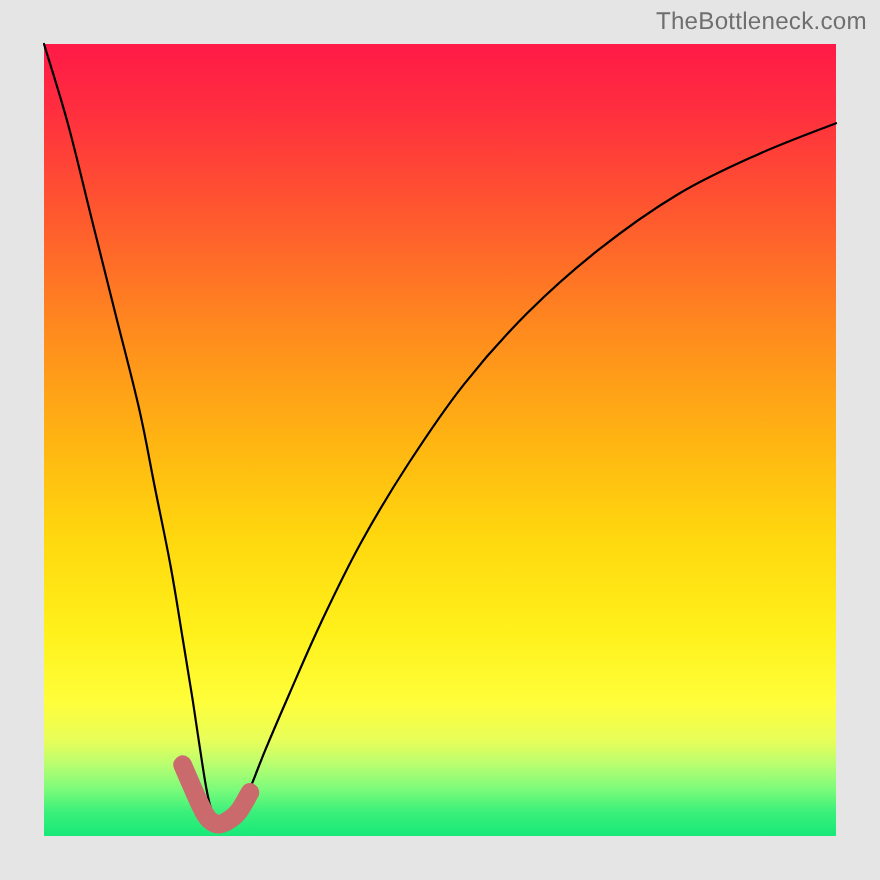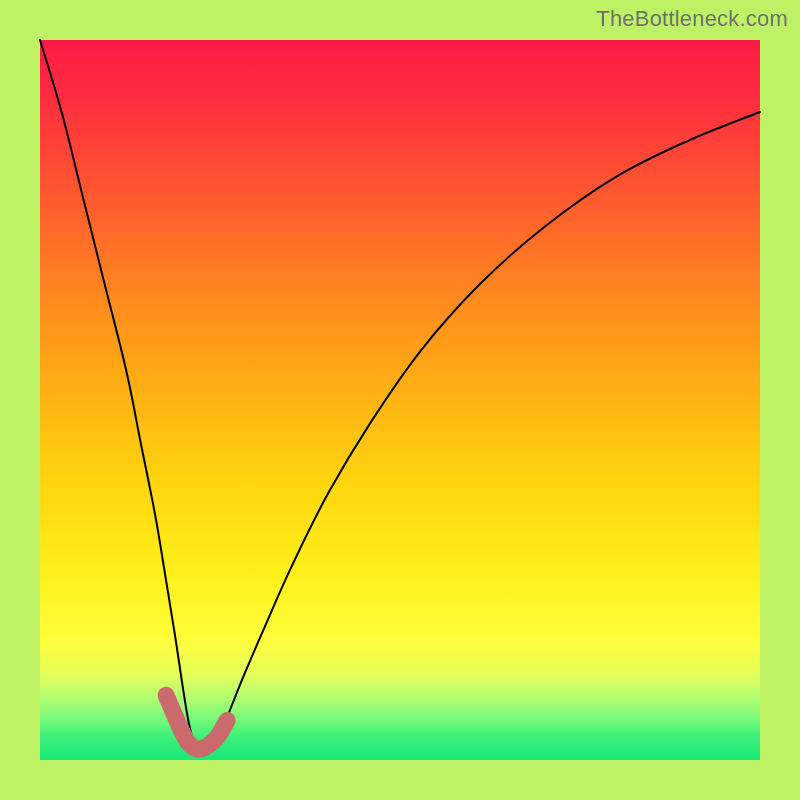--- a/index.html
+++ b/index.html
@@ -9,21 +9,21 @@
     height: 800px;
     background: #000;
     overflow: hidden;
   }
   .frame {
     position: absolute;
     left: 0;
     top: 0;
     width: 800px;
     height: 800px;
-    background: #bef264;
+    background: #e5e5e5;
   }
   .plot-area {
     position: absolute;
     left: 40px;
     top: 40px;
     width: 720px;
     height: 720px;
     background: linear-gradient(to bottom,
       #ff1a47 0%,
       #ff2d3f 8%,

